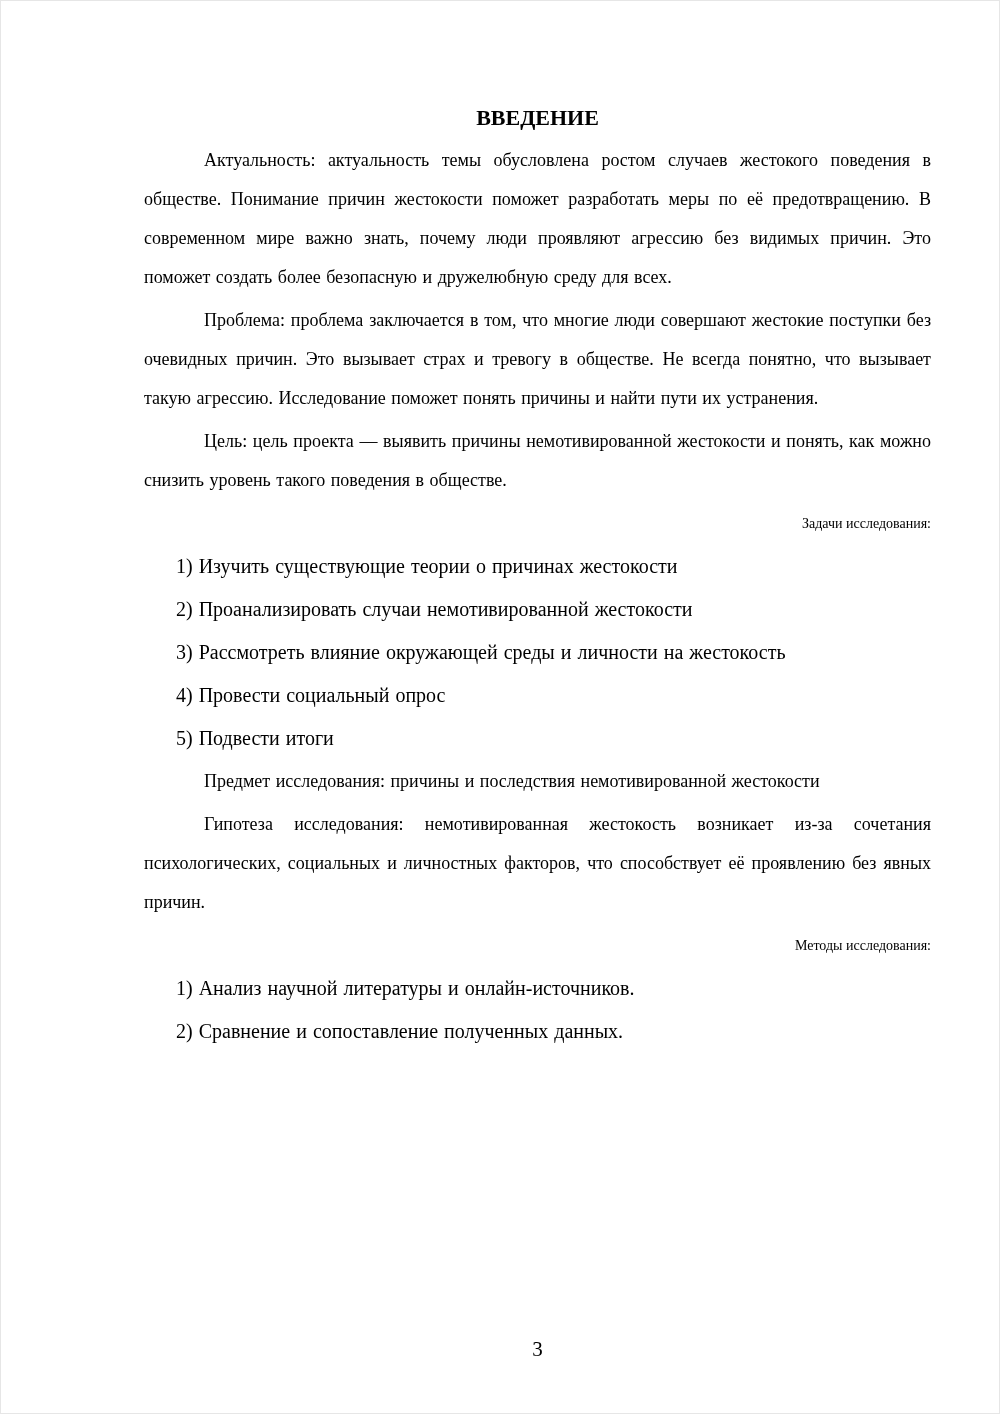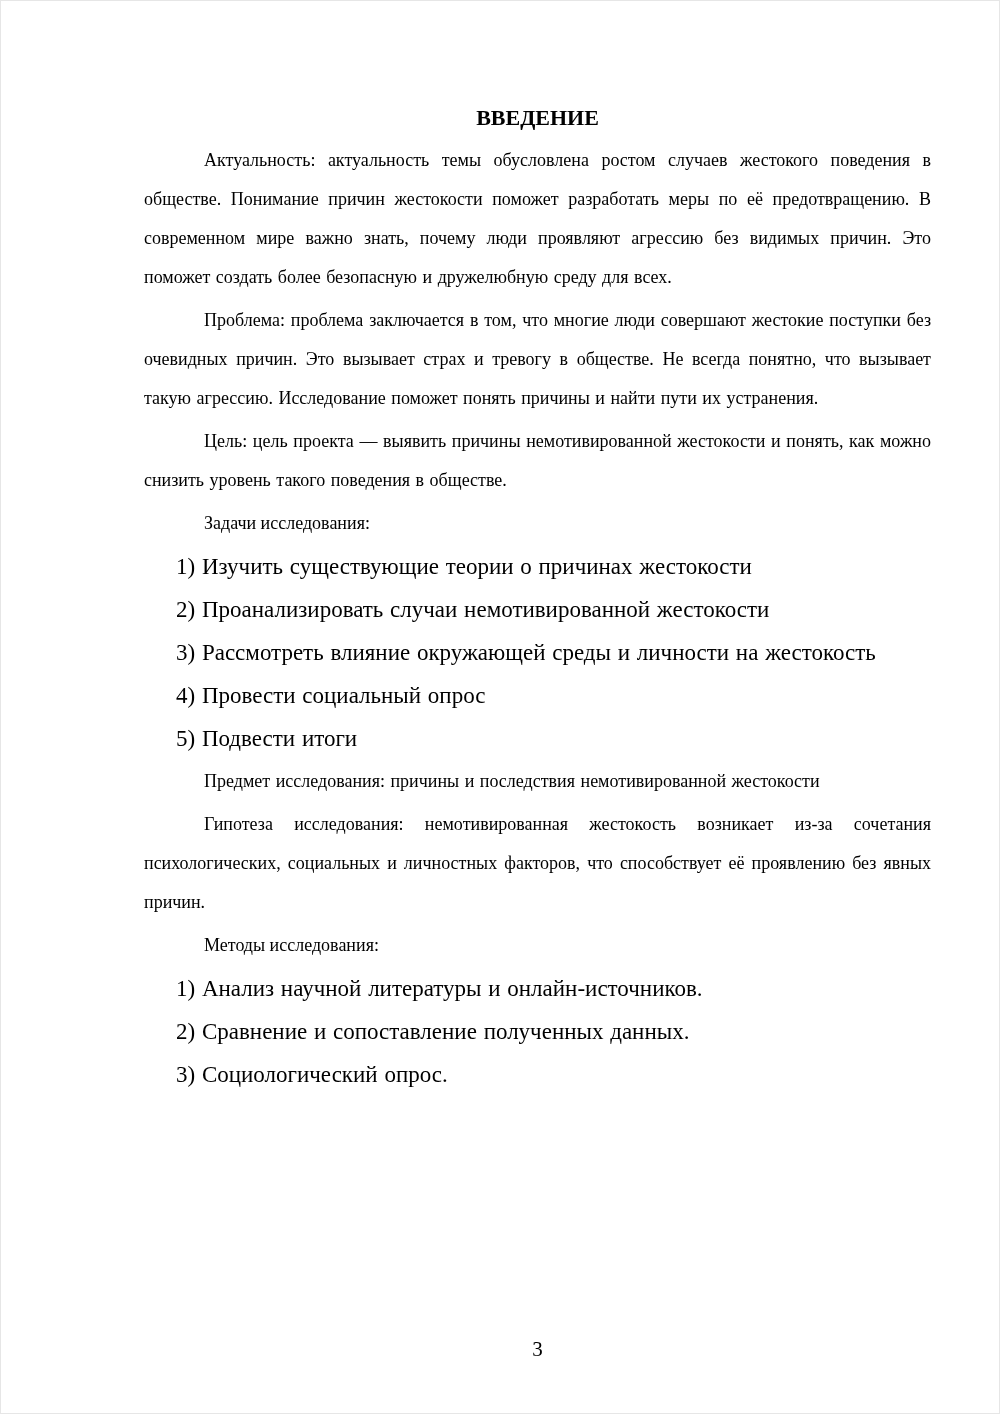--- a/index.html
+++ b/index.html
@@ -33,29 +33,29 @@
   }
   .para {
     font-size: 18px;
     line-height: 39px;
     text-align: justify;
     text-indent: 60px;
     margin: 0 0 4px 0;
     word-spacing: 1px;
   }
   .heading-para {
-    font-size: 18px;
+    font-size: 14px;
     line-height: 39px;
-    text-align: left;
+    text-align: right;
     text-indent: 60px;
     margin: 0 0 4px 0;
     font-family: Liberation Serif, serif;
   }
   .list-item {
-    font-size: 23px;
+    font-size: 20px;
     line-height: 39px;
     text-align: justify;
     margin: 0 0 4px 32px;
     word-spacing: 1px;
   }
   .page-number {
     position: absolute;
     left: 143px;
     width: 787px;
     top: 1333px;
@@ -88,18 +88,17 @@
 
 
     <p class="para">Предмет исследования: причины и последствия немотивированной жестокости</p>
 
     <p class="para">Гипотеза исследования: немотивированная жестокость возникает из-за сочетания психологических, социальных и личностных факторов, что способствует её проявлению без явных причин.</p>
 
     <p class="heading-para">Методы исследования:</p>
 
     <p class="list-item">1) Анализ научной литературы и онлайн-источников.</p>
     <p class="list-item">2) Сравнение и сопоставление полученных данных.</p>
-    <p class="list-item">3) Социологический опрос.</p>
 
   </div>
 
   <div class="page-number">3</div>
 </div>
 
 </body></html>

